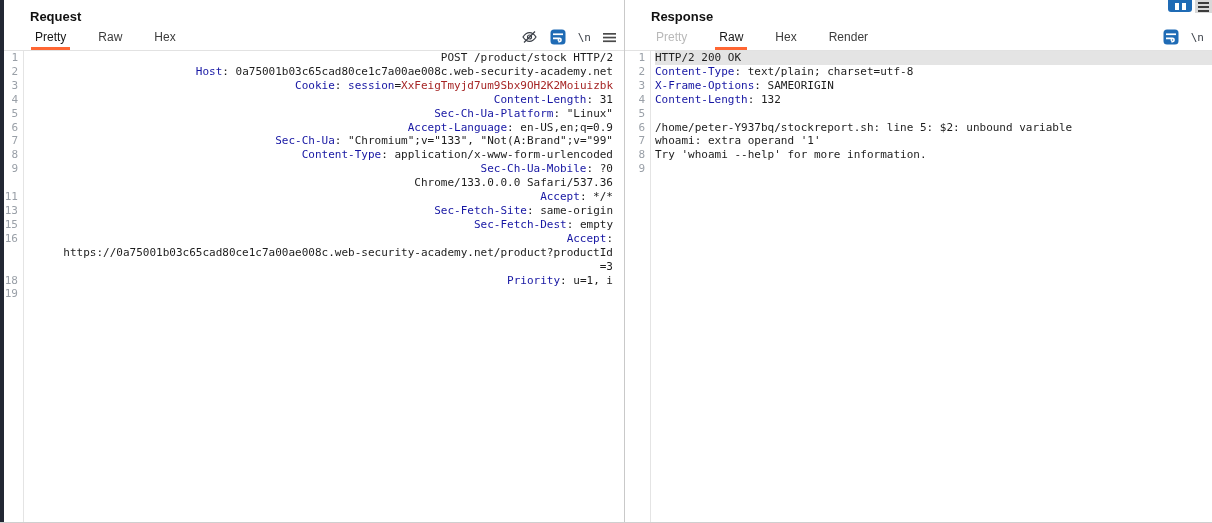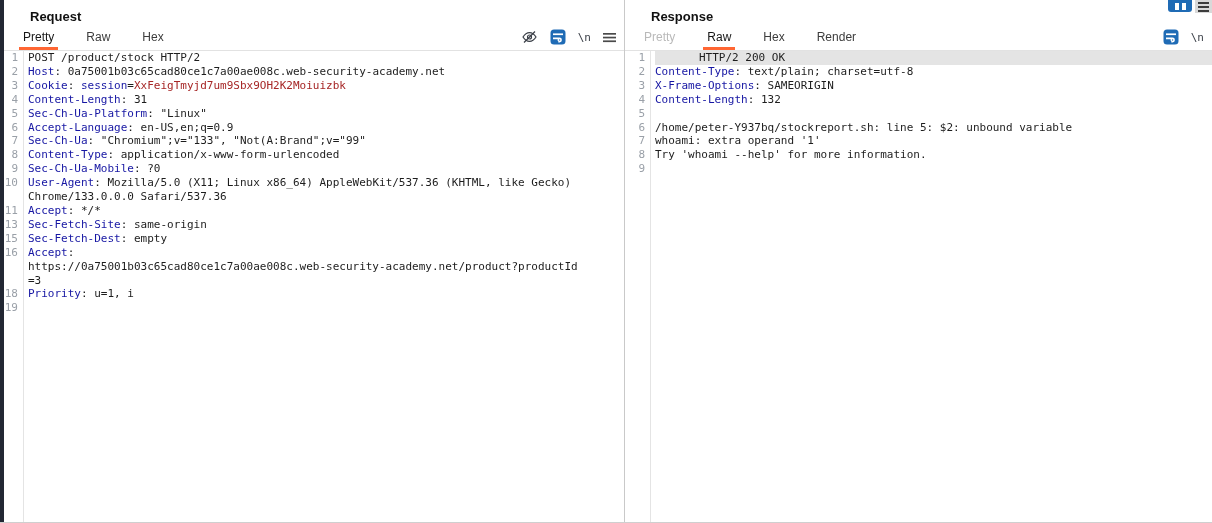--- a/index.html
+++ b/index.html
@@ -11,42 +11,42 @@
   }
   .accent-bar{position:absolute;left:0;top:0;width:4px;height:100%;background:#222733;}
   .panel{position:absolute;top:0;bottom:0;background:#fff;}
   #request-panel{left:4px;width:620px;}
   #response-panel{left:625px;width:587px;}
   .panel-divider{position:absolute;left:624px;top:0;bottom:0;width:1px;background:#c9c9c9;}
   .bottom-line{position:absolute;left:0;right:0;bottom:0;height:1px;background:#cfcfcf;}
 
   .panel-header{position:relative;height:51px;box-sizing:border-box;border-bottom:1px solid #e2e2e2;}
   .panel-title{position:absolute;left:26px;top:9px;font-size:13px;font-weight:bold;color:#111;}
-  .tab-bar{position:absolute;left:0;right:0;bottom:0;height:26px;display:flex;align-items:center;padding-left:10px;}
+  .tab-bar{position:absolute;left:12px;right:0;bottom:0;height:26px;display:flex;align-items:center;padding-left:10px;}
   .tab{font-size:12px;color:#3c3c3c;padding:0 9px;height:100%;display:flex;align-items:center;position:relative;cursor:default;margin-right:14px;}
   .tab.selected{color:#161616;}
   .tab.selected::after{content:'';position:absolute;left:5px;right:5px;bottom:0;height:3px;background:var(--accent);}
   .tab.disabled{color:#b9b9b9;}
   .tab-icons{margin-left:auto;display:flex;align-items:center;gap:12px;padding-right:8px;}
   .icon{display:inline-flex;align-items:center;justify-content:center;}
   .nl-label{font-family:"DejaVu Sans Mono", monospace;font-size:11px;color:#3a3f47;}
 
   .editor{position:absolute;top:51px;left:0;right:0;bottom:1px;
     font-family:"DejaVu Sans Mono", monospace;font-size:11px;line-height:13.9px;
     color:var(--tok-p);overflow:hidden;}
   .gutter-rule{position:absolute;top:0;bottom:0;width:1px;background:#e4e4e4;}
   .editor.req .gutter-rule{left:19px;}
   .editor.resp .gutter-rule{left:25px;}
   .row{display:flex;white-space:pre;}
   .ln{flex:none;text-align:right;color:#9aa0a8;}
   .editor.req .ln{width:14px;padding-right:3px;margin-right:7px;}
   .editor.resp .ln{width:20px;padding-right:3px;margin-right:7px;}
   .txt{flex:1;min-width:0;}
-  .editor.req .txt{margin-right:11px;}
-  .row.hl .txt{background:var(--hl);padding-left:44px;}
+  .editor.req .txt{margin-right:11px;text-align:right;}
+  .row.hl .txt{background:var(--hl);}
   .seg.h{color:var(--tok-h);}
   .seg.v{color:var(--tok-v);}
   .seg.p{color:var(--tok-p);}
   .cursor{display:inline-block;width:0;border-left:1.5px solid #111;height:11px;vertical-align:text-bottom;margin-right:-1.5px;}
 
   .top-right{position:absolute;top:0;right:0;display:flex;align-items:flex-start;}
   .inspector-chip{width:24px;height:12px;background:#1f6bb5;border-radius:0 0 3px 3px;display:flex;align-items:center;justify-content:center;gap:3px;margin-right:3px;}
   .inspector-chip .vbar{width:4px;height:7px;background:#fff;}
   .menu-chip{width:17px;height:13px;background:#d9d9d9;display:flex;flex-direction:column;align-items:center;justify-content:center;gap:2px;}
   .menu-chip .hbar{width:11px;height:2px;background:#3c3c3c;}
@@ -96,21 +96,20 @@
     <div class="gutter-rule"></div>
   <div class="row"><span class="ln">1</span><span class="txt"><span class="seg p">POST /product/stock HTTP/2</span></span></div>
       <div class="row"><span class="ln">2</span><span class="txt"><span class="seg h">Host</span><span class="seg p">: 0a75001b03c65cad80ce1c7a00ae008c.web-security-academy.net</span></span></div>
       <div class="row"><span class="ln">3</span><span class="txt"><span class="seg h">Cookie</span><span class="seg p">: </span><span class="seg h">session</span><span class="seg p">=</span><span class="seg v">XxFeigTmyjd7um9Sbx9OH2K2Moiuizbk</span></span></div>
       <div class="row"><span class="ln">4</span><span class="txt"><span class="seg h">Content-Length</span><span class="seg p">: 31</span></span></div>
       <div class="row"><span class="ln">5</span><span class="txt"><span class="seg h">Sec-Ch-Ua-Platform</span><span class="seg p">: "Linux"</span></span></div>
       <div class="row"><span class="ln">6</span><span class="txt"><span class="seg h">Accept-Language</span><span class="seg p">: en-US,en;q=0.9</span></span></div>
       <div class="row"><span class="ln">7</span><span class="txt"><span class="seg h">Sec-Ch-Ua</span><span class="seg p">: "Chromium";v="133", "Not(A:Brand";v="99"</span></span></div>
       <div class="row"><span class="ln">8</span><span class="txt"><span class="seg h">Content-Type</span><span class="seg p">: application/x-www-form-urlencoded</span></span></div>
       <div class="row"><span class="ln">9</span><span class="txt"><span class="seg h">Sec-Ch-Ua-Mobile</span><span class="seg p">: ?0</span></span></div>
-      <div class="row"><span class="ln">10</span><span class="txt"><span class="seg h">User-Agent</span><span class="seg p">: Mozilla/5.0 (X11; Linux x86_64) AppleWebKit/537.36 (KHTML, like Gecko)</span></span></div>
       <div class="row"><span class="ln"></span><span class="txt"><span class="seg p">Chrome/133.0.0.0 Safari/537.36</span></span></div>
       <div class="row"><span class="ln">11</span><span class="txt"><span class="seg h">Accept</span><span class="seg p">: */*</span></span></div>
       <div class="row"><span class="ln">13</span><span class="txt"><span class="seg h">Sec-Fetch-Site</span><span class="seg p">: same-origin</span></span></div>
       <div class="row"><span class="ln">15</span><span class="txt"><span class="seg h">Sec-Fetch-Dest</span><span class="seg p">: empty</span></span></div>
       <div class="row"><span class="ln">16</span><span class="txt"><span class="seg h">Accept</span><span class="seg p">:</span></span></div>
       <div class="row"><span class="ln"></span><span class="txt"><span class="seg p">https://0a75001b03c65cad80ce1c7a00ae008c.web-security-academy.net/product?productId</span></span></div>
       <div class="row"><span class="ln"></span><span class="txt"><span class="seg p">=3</span></span></div>
       <div class="row"><span class="ln">18</span><span class="txt"><span class="seg h">Priority</span><span class="seg p">: u=1, i</span></span></div>
       <div class="row"><span class="ln">19</span><span class="txt"></span></div>
     </div>

